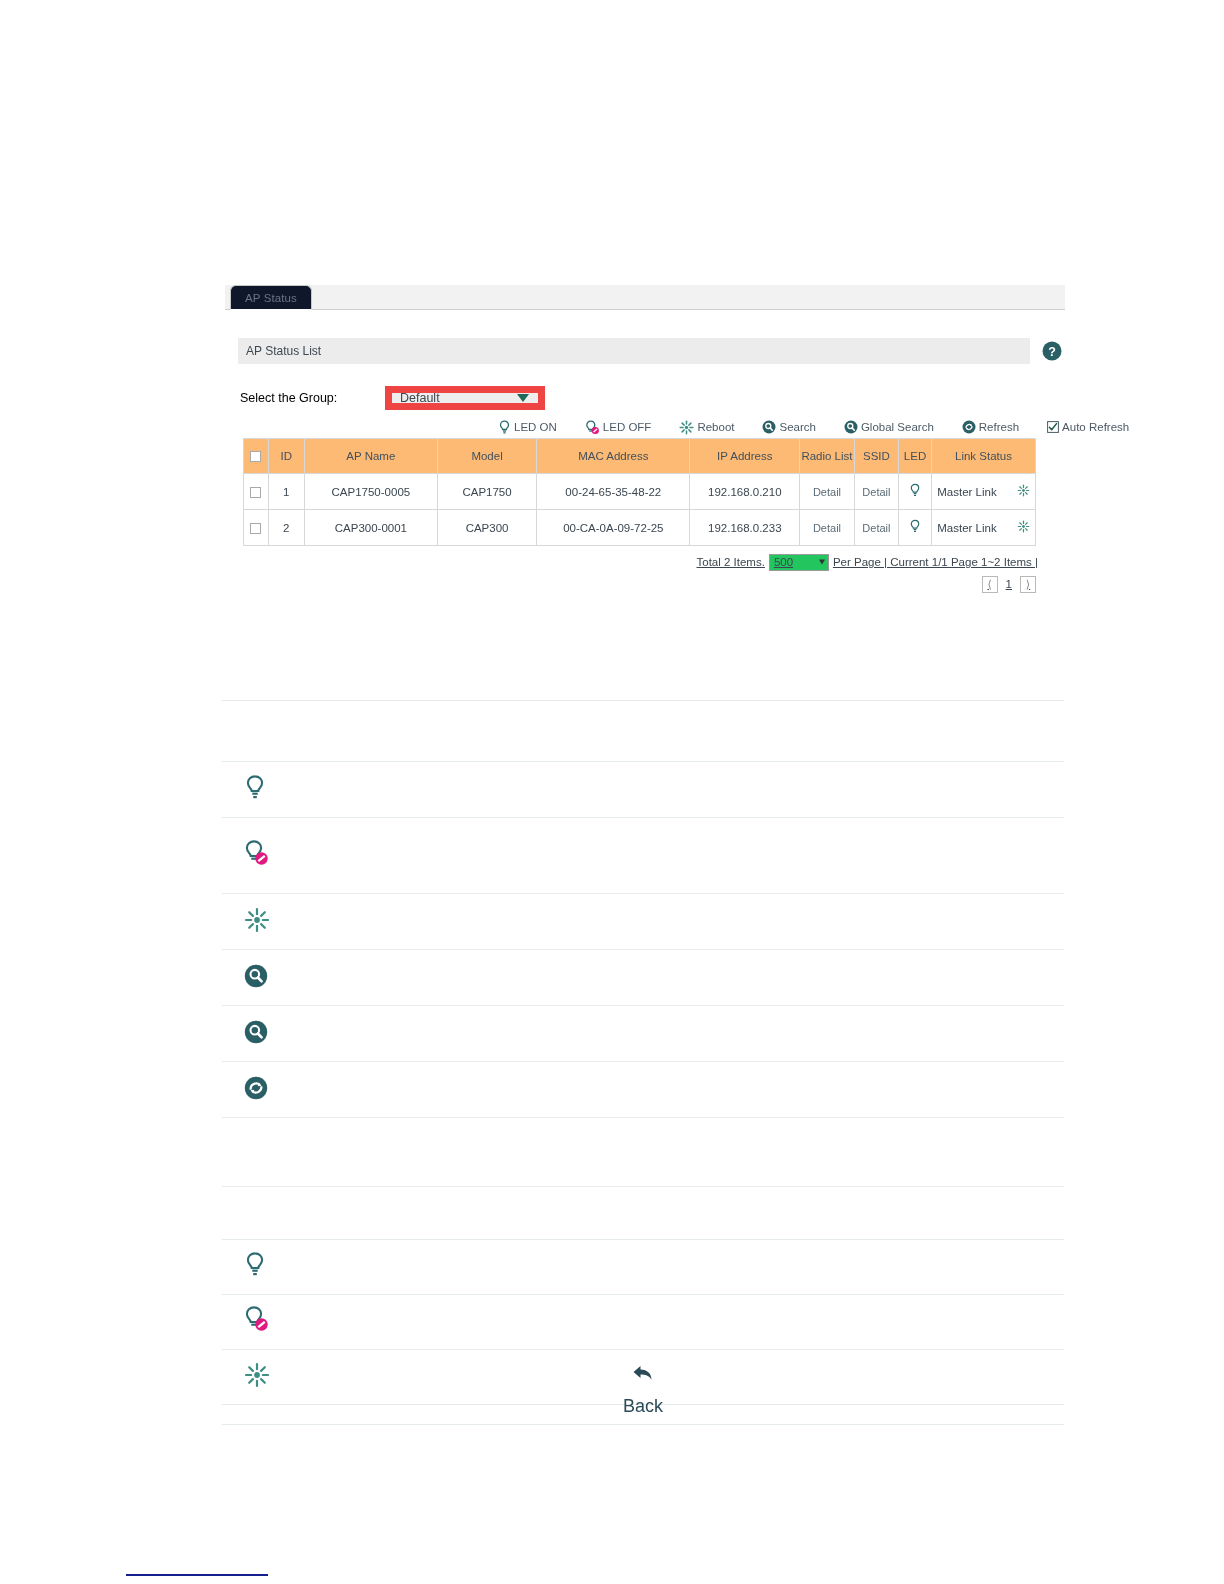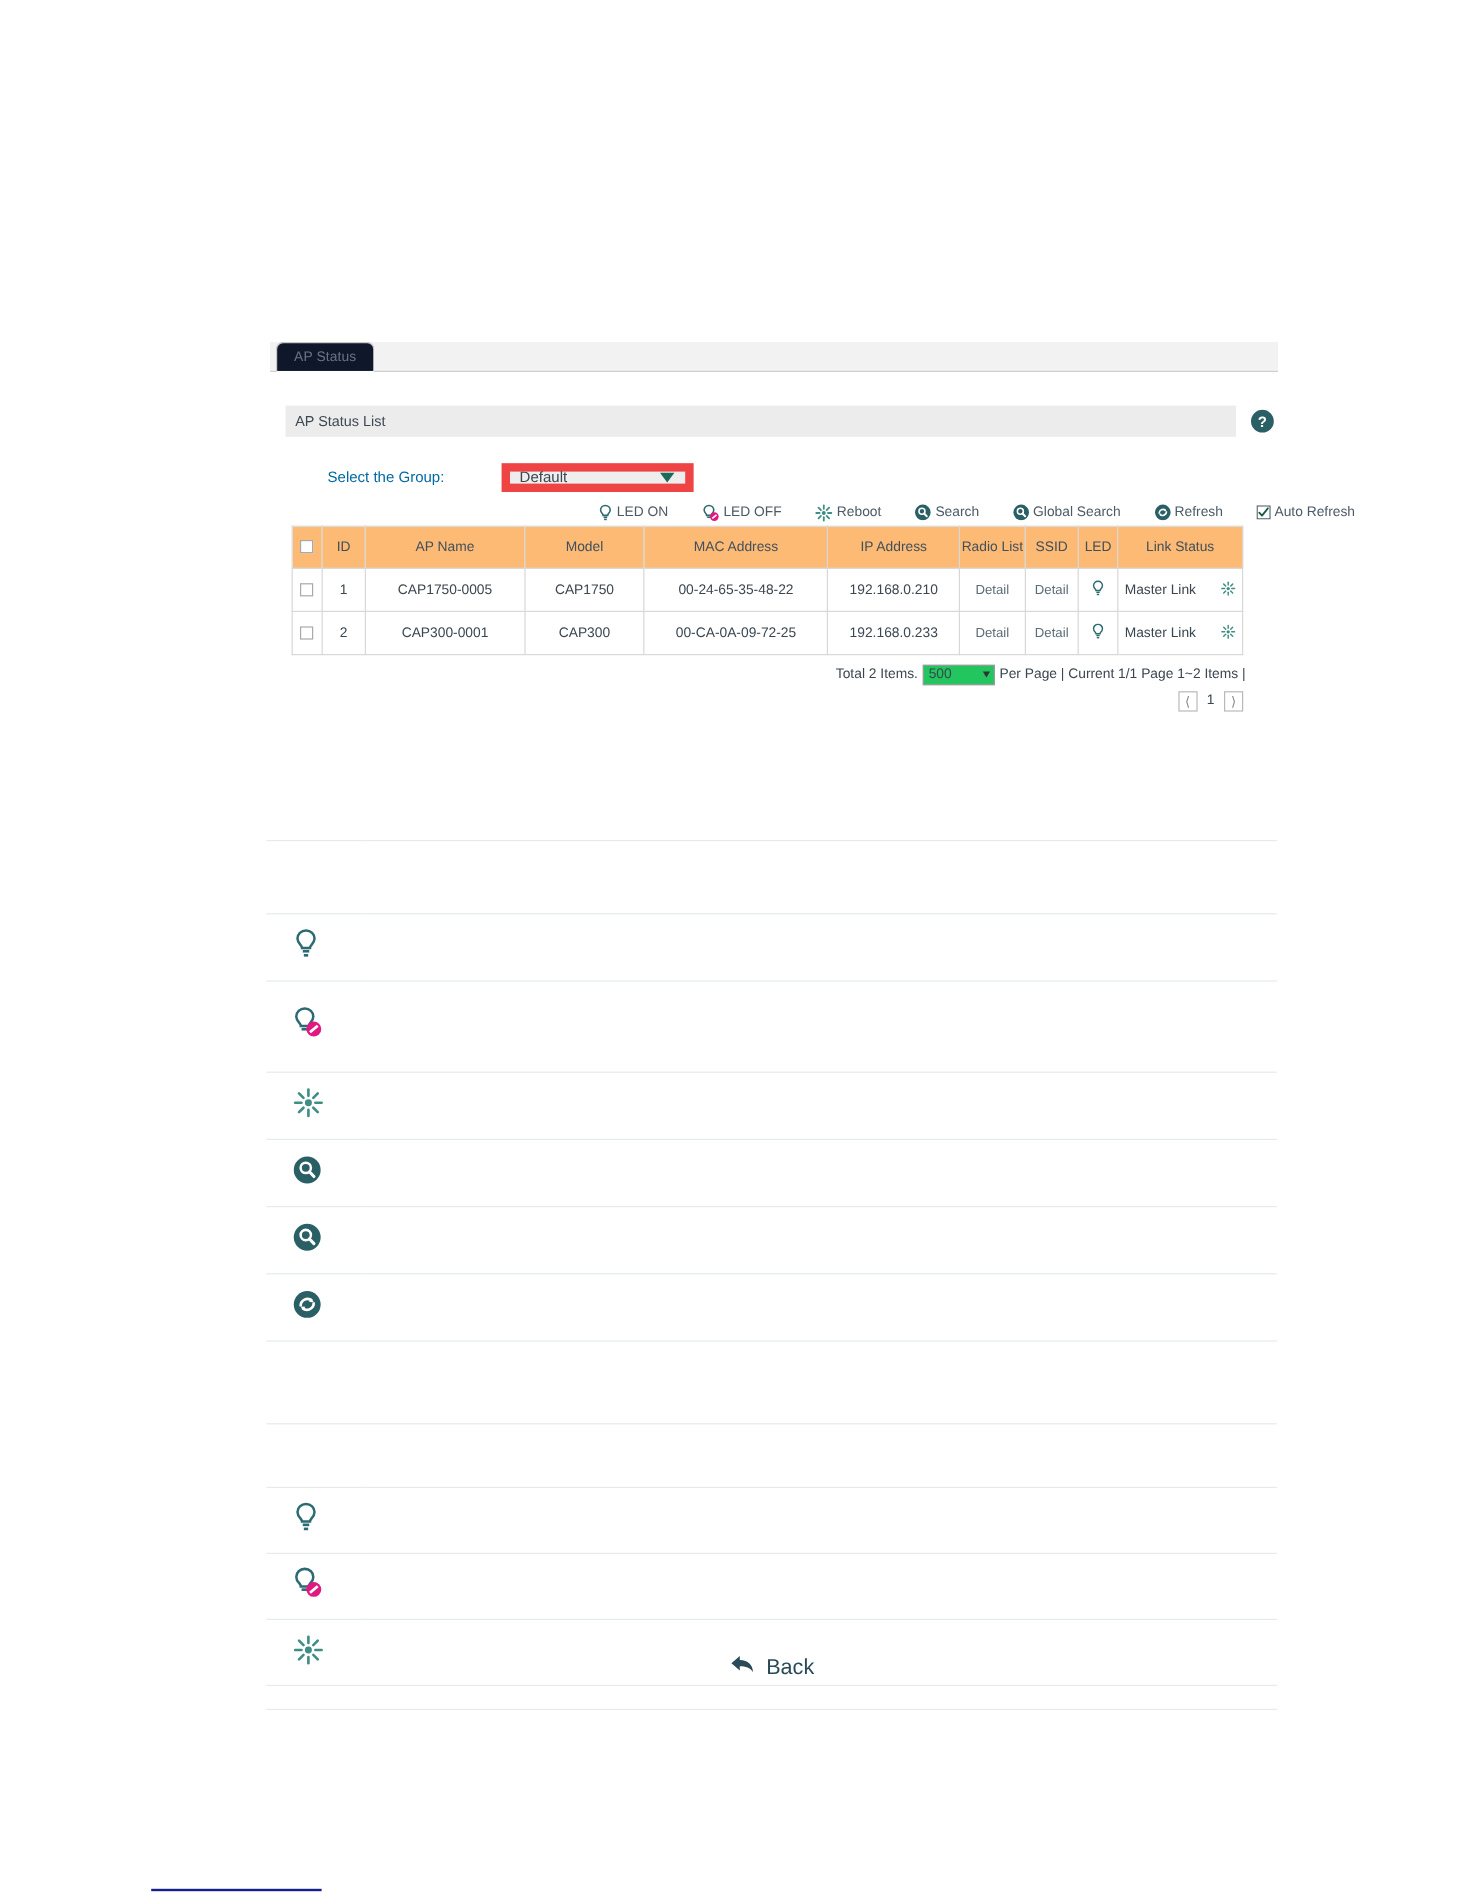--- a/index.html
+++ b/index.html
@@ -77,23 +77,22 @@
     position: absolute;
     left: 240px;
     top: 385px;
     width: 400px;
     height: 26px;
     display: flex;
     align-items: center;
   }
   .group-label {
     font-size: 12.5px;
-    color: #0369a1;
+    color: #000000;
     width: 145px;
-    margin-left: 33px;
   }
   .group-select {
     width: 160px;
     height: 24px;
     background: #eeeeee;
     border: 7px solid #ef4444;
     box-sizing: border-box;
     display: flex;
     align-items: center;
     padding: 0 8px;
@@ -198,20 +197,21 @@
 
   
   .pager {
     position: absolute;
     left: 690px;
     top: 552px;
     width: 348px;
     font-size: 11.5px;
     color: #3b4650;
     text-align: left;
+    text-decoration: underline;
   }
   .pager-line1 {
     display: flex;
     align-items: center;
     justify-content: flex-end;
     gap: 4px;
     height: 20px;
     white-space: nowrap;
   }
   .pp-select {
@@ -297,20 +297,21 @@
     align-items: center;
     justify-content: center;
     box-sizing: border-box;
   }
   .back-btn {
     display: inline-flex;
     align-items: center;
     gap: 7px;
     font-size: 18px;
     color: #2b4a57;
+    flex-direction: column;
   }
 
   
   .footnote-rule {
     position: absolute;
     left: 126px;
     top: 1574px;
     width: 142px;
     height: 0;
     border-top: 2px solid #141e8c;

